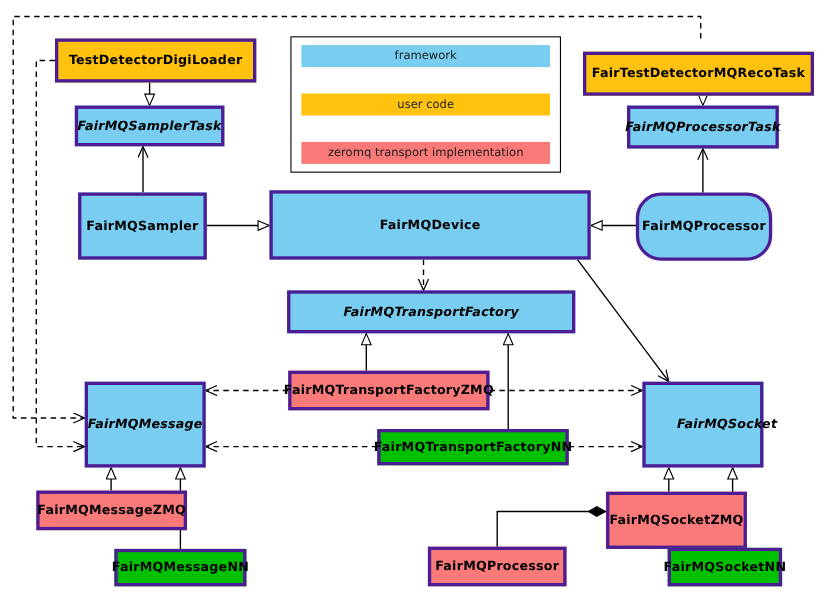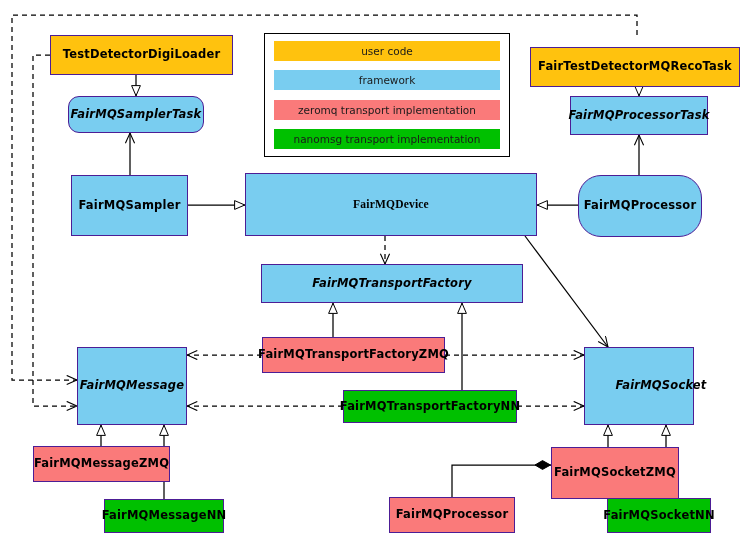--- a/index.html
+++ b/index.html
@@ -8,21 +8,21 @@
     background:#ffffff;
     font-family:"DejaVu Sans","Liberation Sans",sans-serif;
     overflow:hidden;
   }
   #diagram{position:relative;width:748px;height:549px;}
   #edges{position:absolute;left:0;top:0;width:748px;height:549px;}
 
   .node{
     position:absolute;
     box-sizing:border-box;
-    border:1px solid #4c1d95;
+    border:3px solid #4c1d95;
     display:flex;align-items:center;justify-content:center;
     text-align:center;
     font-size:11.5px;
     font-weight:bold;
     color:#000000;
     line-height:1.15;
     letter-spacing:.2px;
     z-index:3;
   }
   .node.abstract{font-style:italic;}
@@ -107,37 +107,36 @@
 
       <path d="M608,447 L608,425" marker-end="url(#hollowTri)"></path>
 
       <path d="M666,498 L666,425" marker-end="url(#hollowTri)"></path>
 
       <path d="M452,497 L452,465 L551,465" marker-end="url(#blackDiamond)"></path>
     </g>
   </svg>
 
   <div id="legend">
+    <div class="legend-row c-framework">framework</div>
     <div class="legend-row c-user">user code</div>
-    <div class="legend-row c-framework">framework</div>
     <div class="legend-row c-zeromq">zeromq transport implementation</div>
-    <div class="legend-row c-nanomsg">nanomsg transport implementation</div>
   </div>
 
   <div id="nodes-host">
       <div class="node c-user" style="left: 50px; top: 35px; width: 183px; height: 40px;">
         <span>TestDetectorDigiLoader</span>
       </div>
-      <div class="node c-framework abstract" style="left: 68px; top: 96px; width: 136px; height: 37px; border-radius: 11px;">
+      <div class="node c-framework abstract" style="left: 68px; top: 96px; width: 136px; height: 37px;">
         <span>FairMQSamplerTask</span>
       </div>
       <div class="node c-framework" style="left: 71px; top: 175px; width: 117px; height: 61px;">
         <span>FairMQSampler</span>
       </div>
-      <div class="node c-framework" style="left: 245px; top: 173px; width: 292px; height: 63px; font-family: Liberation Serif, serif;">
+      <div class="node c-framework" style="left: 245px; top: 173px; width: 292px; height: 63px;">
         <span>FairMQDevice</span>
       </div>
       <div class="node c-user" style="left: 530px; top: 35px; width: 210px; height: 40px; margin-top: 12px;">
         <span>FairTestDetectorMQRecoTask</span>
       </div>
       <div class="node c-framework abstract" style="left: 570px; top: 96px; width: 138px; height: 39px;">
         <span>FairMQProcessorTask</span>
       </div>
       <div class="node c-framework" style="left: 578px; top: 175px; width: 124px; height: 62px; border-radius: 23px;">
         <span>FairMQProcessor</span>

